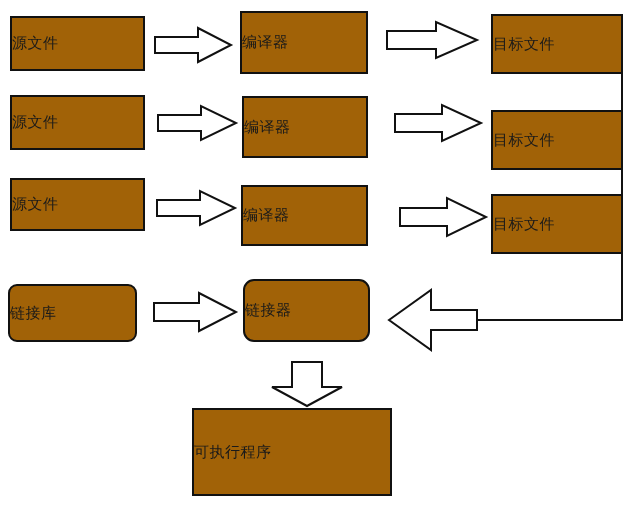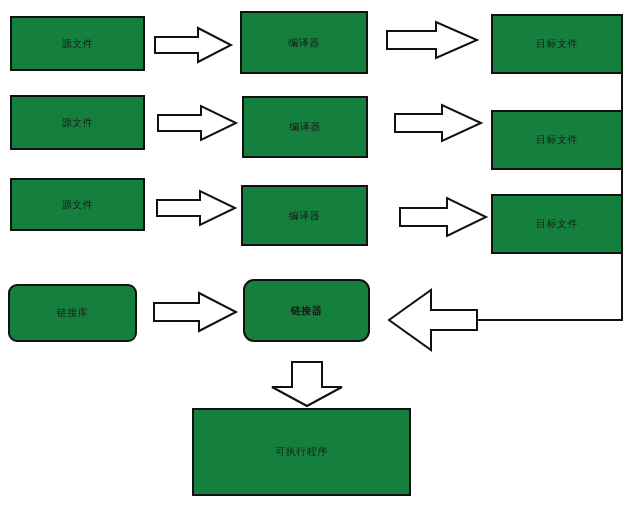--- a/index.html
+++ b/index.html
@@ -14,26 +14,26 @@
     position: relative;
     width: 637px;
     height: 509px;
     background: #ffffff;
     overflow: hidden;
   }
   .node {
     position: absolute;
     box-sizing: border-box;
     border: 2px solid #111111;
-    background: #15803d;
+    background: #a16207;
     display: flex;
     align-items: center;
-    justify-content: center;
+    justify-content: flex-start;
     color: #1a1a1a;
-    font-size: 10px;
+    font-size: 15px;
     letter-spacing: 0.5px;
     line-height: 1;
     white-space: nowrap;
   }
   .node.rounded {
     border-radius: 11px;
   }
   .arrow {
     position: absolute;
   }
@@ -137,33 +137,33 @@
   <div class="node" style="left:8px; top:284px; width:129px; height:58px;border-radius:9px;">
     <span>链接库</span>
   </div>
 
   <div class="arrow" style="left:153px; top:292px; width:84px; height:40px;">
     <svg width="84" height="40" viewBox="0 0 84 40">
       <polygon points="1,11 46,11 46,1 83,20 46,39 46,29 1,29"></polygon>
     </svg>
   </div>
 
-  <div class="node rounded" style="left:243px; top:279px; width:127px; height:63px;font-weight:bold;">
+  <div class="node rounded" style="left:243px; top:279px; width:127px; height:63px;">
     <span>链接器</span>
   </div>
 
   <div class="arrow" style="left:388px; top:289px; width:90px; height:62px;">
     <svg width="90" height="62" viewBox="0 0 90 62">
       <polygon points="1,31 43,1 43,21 89,21 89,41 43,41 43,61"></polygon>
     </svg>
   </div>
 
   <div class="arrow" style="left:271px; top:361px; width:72px; height:46px;">
     <svg width="72" height="46" viewBox="0 0 72 46">
       <polygon points="21,1 51,1 51,26 71,26 36,45 1,26 21,26"></polygon>
     </svg>
   </div>
 
-  <div class="node" style="left:192px; top:408px; width:219px; height:88px;">
+  <div class="node" style="left:192px; top:408px; width:200px; height:88px;">
     <span>可执行程序</span>
   </div>
 
 </div>
 
 </body></html>

